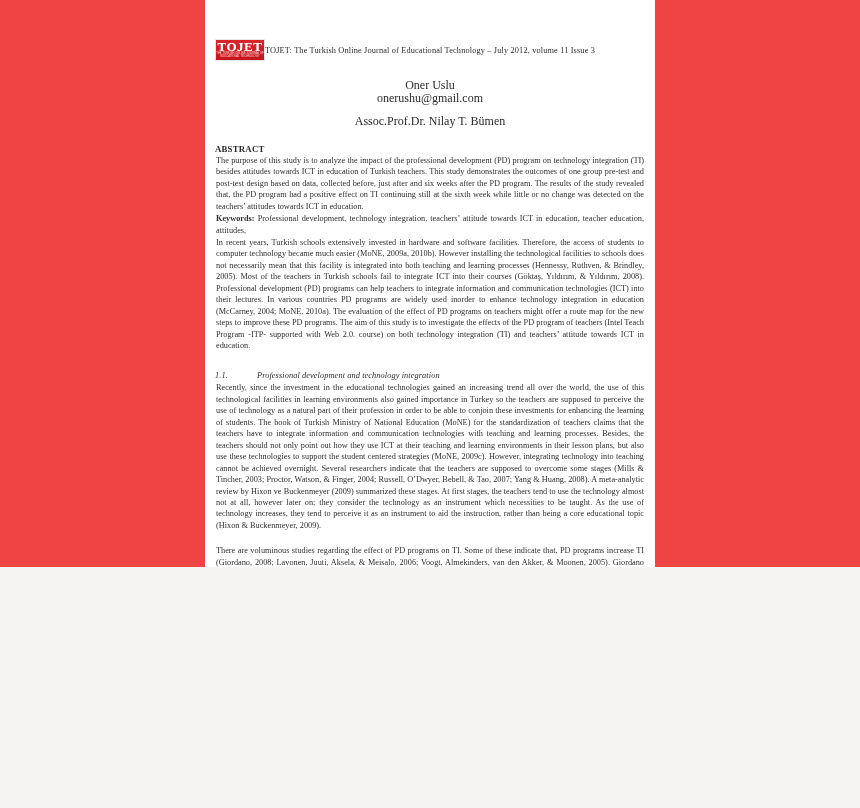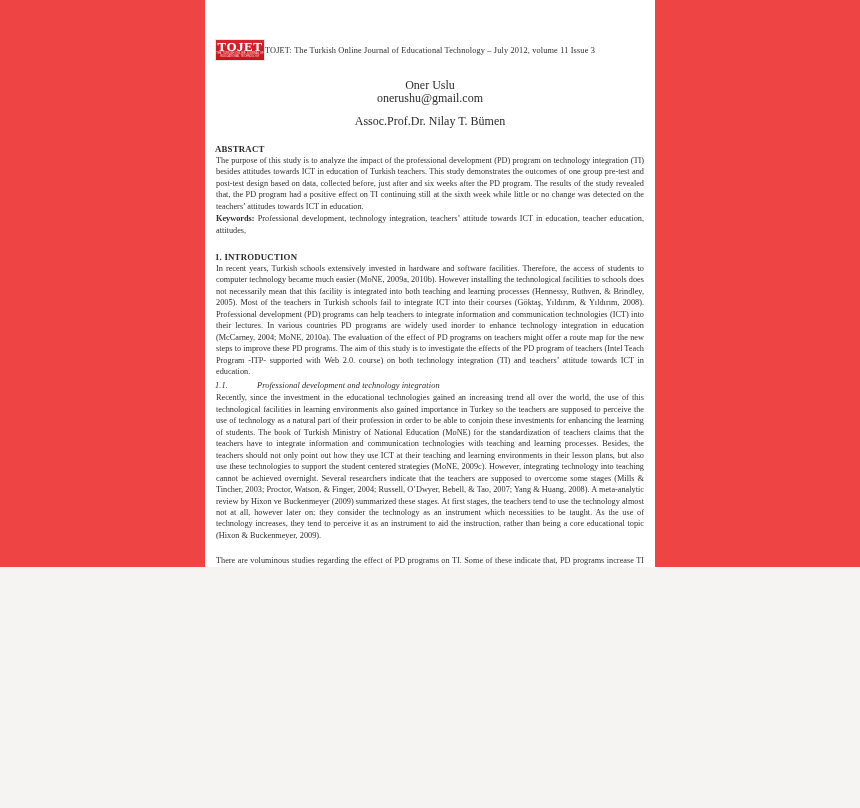--- a/index.html
+++ b/index.html
@@ -127,21 +127,21 @@
     color: #2e2e2e;
     letter-spacing: .01px;
   }
   p.body + p.body { margin-top: 0; }
   .kw b { font-weight: bold; }
   .spacer-md { height: 12px; }
 
   .subsec {
     font-style: italic;
     font-size: 8.3px;
-    margin-top: 4px;
+    margin-top: 20px;
     margin-bottom: 2px;
     letter-spacing: .1px;
   }
   .subsec .num { display: inline-block; width: 42px; }
 
   
   .footer {
     position: absolute;
     left: 215px;
     top: 748px;
@@ -181,21 +181,20 @@
       <div>Oner Uslu</div>
       <div>onerushu@gmail.com</div>
       <div class="gap"></div>
       <div>Assoc.Prof.Dr. Nilay T. Bümen</div>
     </div>
 
     <div class="sec-head">ABSTRACT</div>
     <p class="body">The purpose of this study is to analyze the impact of the professional development (PD) program on technology integration (TI) besides attitudes towards ICT in education of Turkish teachers. This study demonstrates the outcomes of one group pre-test and post-test design based on data, collected before, just after and six weeks after the PD program. The results of the study revealed that, the PD program had a positive effect on TI continuing still at the sixth week while little or no change was detected on the teachers’ attitudes towards ICT in education.</p>
     <p class="body kw"><b>Keywords:</b> <span>Professional development, technology integration, teachers’ attitude towards ICT in education, teacher education, attitudes,</span></p>
 
-    <div class="sec-head">1.  INTRODUCTION</div>
     <p class="body">In recent years, Turkish schools extensively invested in hardware and software facilities. Therefore, the access of students to computer technology became much easier (MoNE, 2009a, 2010b). However installing  the technological facilities to schools does not necessarily mean that this facility is integrated into both teaching and learning processes (Hennessy, Ruthven, &amp; Brindley, 2005). Most of the teachers in Turkish schools fail to integrate ICT into their courses (Göktaş, Yıldırım, &amp; Yıldırım, 2008). Professional development (PD) programs can help teachers to integrate information and communication technologies (ICT) into their lectures. In various countries PD programs are widely used inorder to enhance technology integration in education (McCarney, 2004; MoNE, 2010a). The evaluation of the effect of PD programs on teachers might offer a route map for the new steps to improve these PD programs.  The aim of this study is to investigate the effects of the PD program of teachers (Intel Teach Program -ITP- supported with Web 2.0. course) on both technology integration (TI) and teachers’ attitude towards ICT in education.</p>
 
     <div class="subsec"><span class="num">1.1.</span><span>Professional development and technology integration</span></div>
     <p class="body">Recently, since the investment in the educational technologies gained an increasing trend all over the world, the use of this technological facilities in learning environments also gained importance in Turkey so the teachers are supposed to perceive the use of technology as a natural part of their profession in order to be able to conjoin these investments for enhancing the learning of students. The book of Turkish Ministry of National Education (MoNE) for the standardization of teachers claims that the teachers have to integrate information and communication technologies with teaching and learning processes. Besides, the teachers should not only point out how they use ICT at their teaching and learning environments in their lesson plans, but also  use these technologies to support the student centered strategies (MoNE, 2009c). However, integrating technology into teaching cannot be achieved overnight. Several researchers indicate that the teachers are supposed to overcome some stages (Mills &amp; Tincher, 2003; Proctor, Watson, &amp; Finger, 2004; Russell, O’Dwyer, Bebell, &amp; Tao, 2007; Yang &amp; Huang, 2008). A meta-analytic review by Hixon ve Buckenmeyer (2009) summarized these stages. At first stages, the teachers tend to use the technology almost not at all, however later on; they consider the technology as an instrument which necessities to be taught.  As the use of technology increases, they tend to perceive it as an instrument to aid the instruction, rather than being a core educational topic (Hixon &amp; Buckenmeyer, 2009).</p>
     <div class="spacer-md"></div>
     <p class="body">There are voluminous studies regarding the effect of PD programs on TI. Some of these indicate that, PD programs increase TI (Giordano, 2008; Lavonen, Juuti, Aksela, &amp; Meisalo, 2006; Voogt, Almekinders, van den Akker, &amp; Moonen, 2005). Giordano (2008) found that, at the end of PD program, teachers begin to use internet for instructional purposes and later on this usage became permanent.  Lavonen et al. (2006) found that, after the PD program technology usage skills of  science teachers have been increased and they managed to integrate the technology with the learning environments. Voogt et al. (2005) found that, after completing PD program, teachers’ attitude towards using the computer was changed in a positive manner. Furthermore, at the end of this PD program the technology using skills of teachers increased and they managed to integrate ICT with teaching and learning environments.</p>
 
   </div>
 
   <div class="footer">Copyright © The Turkish Online Journal of Educational Technology</div>

